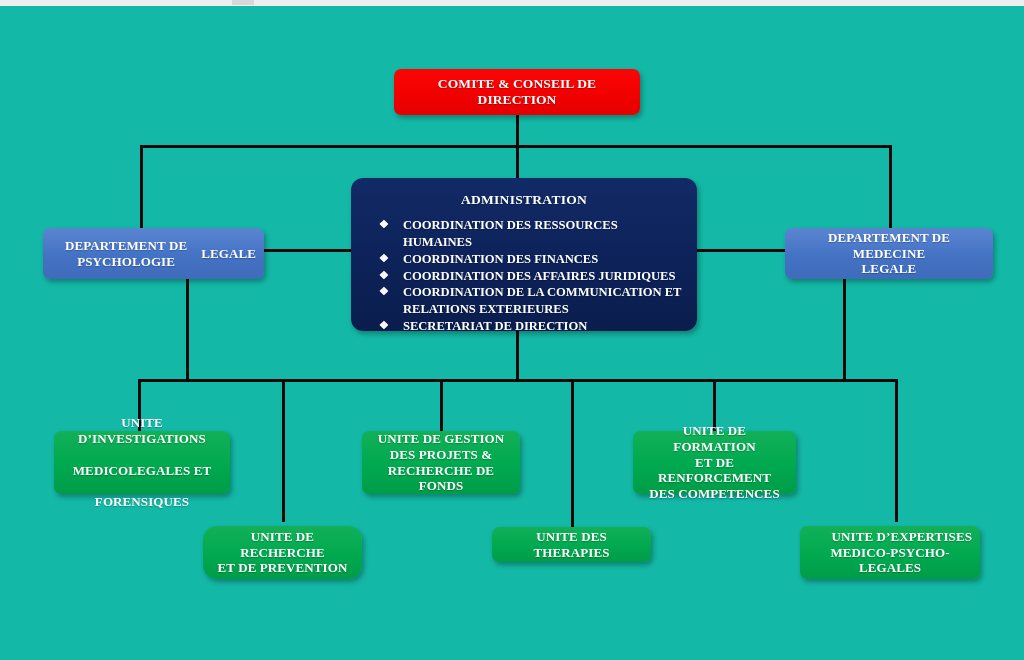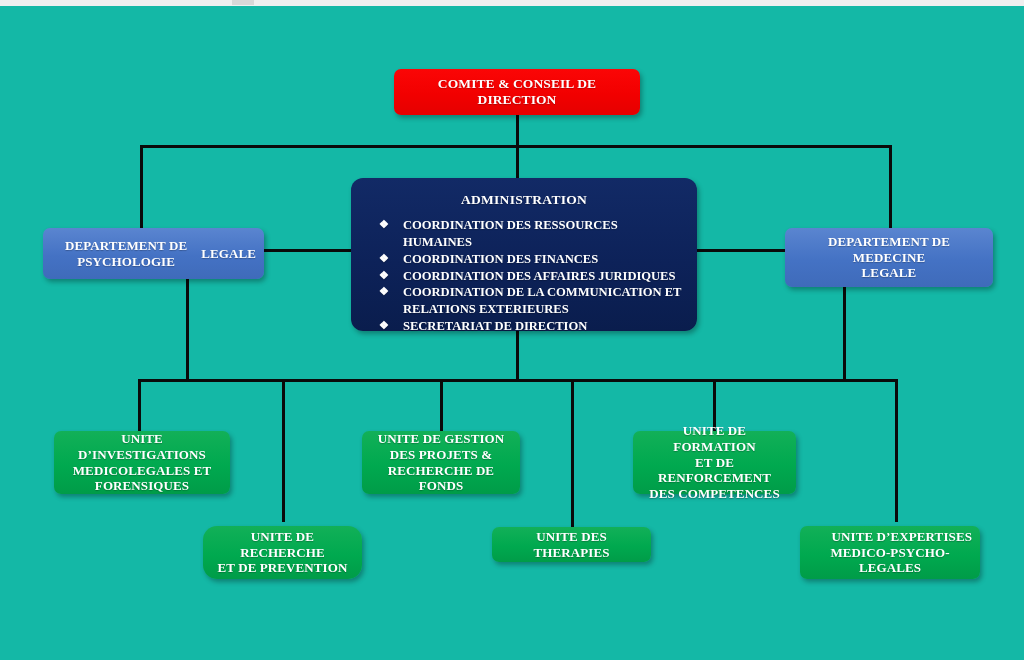--- a/index.html
+++ b/index.html
@@ -180,26 +180,26 @@
         <span>SECRETARIAT DE DIRECTION</span>
       </li>
     </ul>
   </div>
 
   <div class="node node-blue" style="left:43px; top:228px; width:221px; height:51px; flex-direction:row;">
     <span class="node-line">DEPARTEMENT DE PSYCHOLOGIE</span>
     <span class="node-line">LEGALE</span>
   </div>
 
-  <div class="node node-blue" style="left:785px; top:228px; width:208px; height:59px; flex-direction:column;">
+  <div class="node node-blue" style="left:785px; top:228px; width:208px; height:51px; flex-direction:column;">
     <span class="node-line">DEPARTEMENT DE MEDECINE</span>
     <span class="node-line">LEGALE</span>
   </div>
 
-  <div class="node node-green" style="left:54px; top:431px; width:176px; height:63px; flex-direction:column;">
+  <div class="node node-green" style="left:54px; top:431px; width:176px; height:63px; flex-direction:column;gap:16px;">
     <span class="node-line">UNITE D’INVESTIGATIONS</span>
     <span class="node-line">MEDICOLEGALES ET</span>
     <span class="node-line">FORENSIQUES</span>
   </div>
 
   <div class="node node-green" style="left:203px; top:526px; width:159px; height:53px; flex-direction:column;border-radius:14px;">
     <span class="node-line">UNITE DE RECHERCHE</span>
     <span class="node-line">ET DE PREVENTION</span>
   </div>
 

